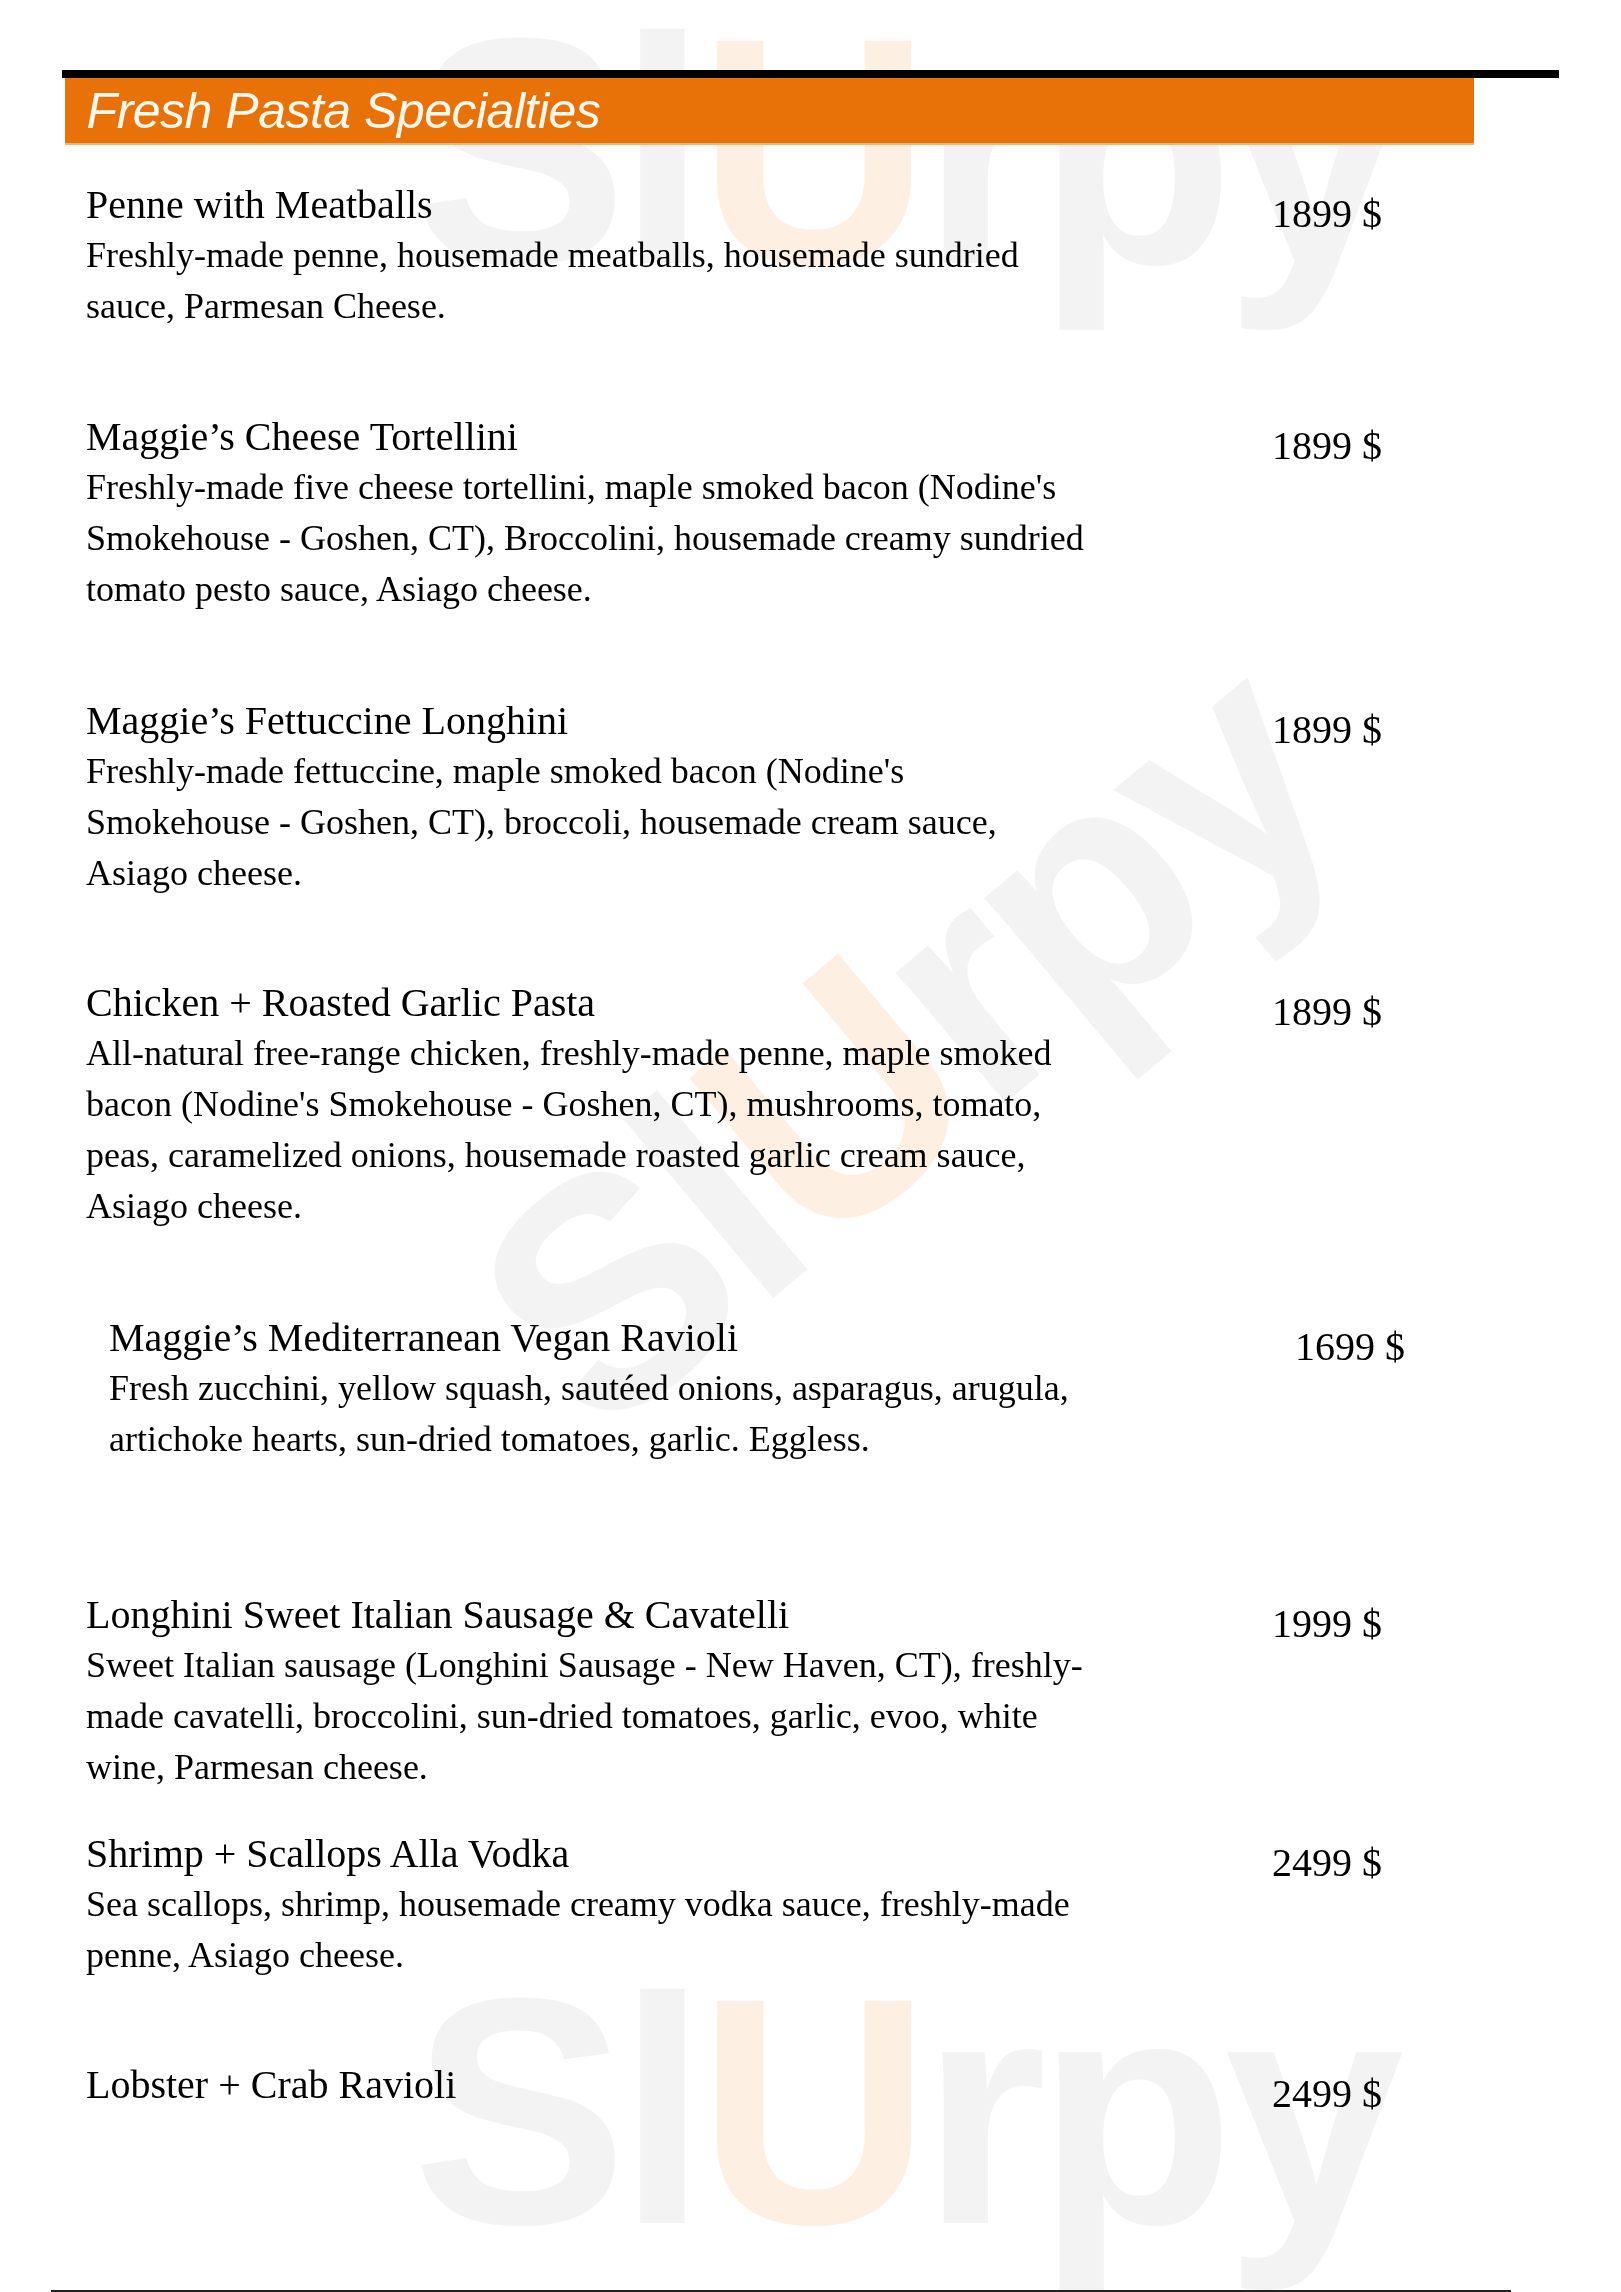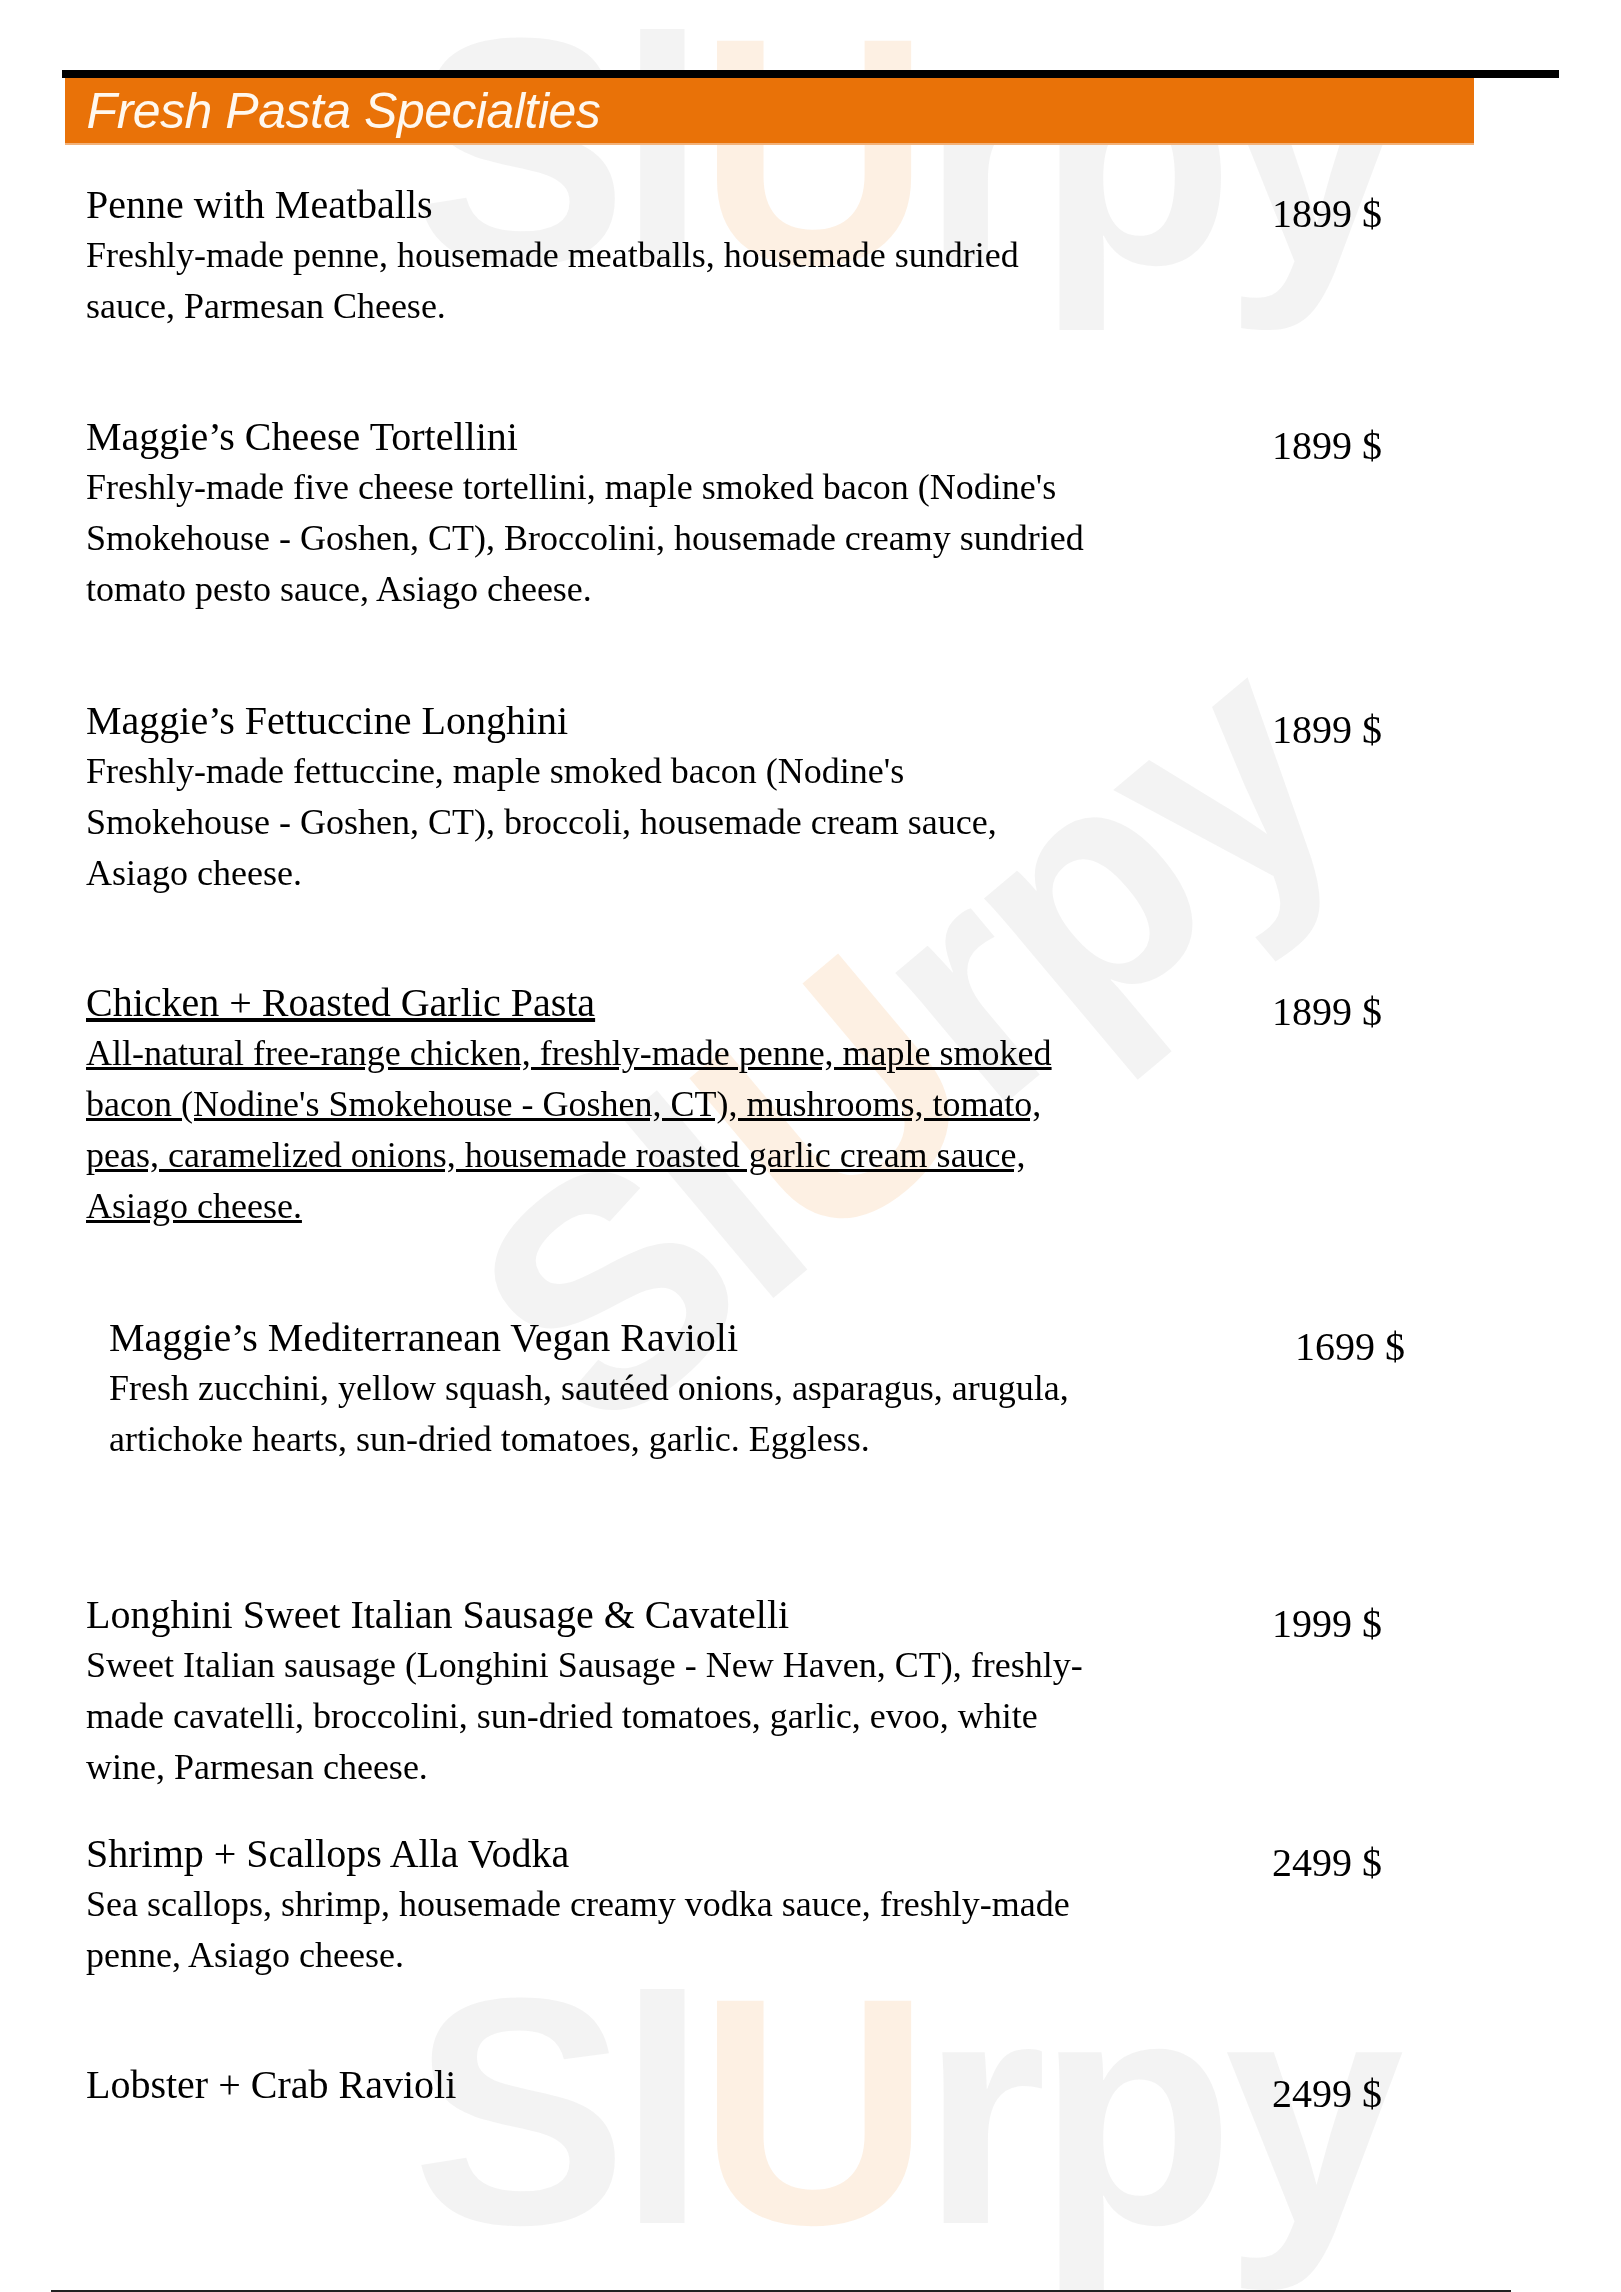--- a/index.html
+++ b/index.html
@@ -50,21 +50,21 @@
 </div>
 
 <div class="item" style="top:695px;">
   <div class="item-title">Maggie’s Fettuccine Longhini</div>
   <div class="item-price">1899 $</div>
   <div class="item-desc">Freshly-made fettuccine, maple smoked bacon (Nodine's
 Smokehouse - Goshen, CT), broccoli, housemade cream sauce,
 Asiago cheese.</div>
 </div>
 
-<div class="item" style="top:977px;text-decoration:underline;">
+<div class="item" style="top:977px;">
   <div class="item-title">Chicken + Roasted Garlic Pasta</div>
   <div class="item-price">1899 $</div>
   <div class="item-desc">All-natural free-range chicken, freshly-made penne, maple smoked
 bacon (Nodine's Smokehouse - Goshen, CT), mushrooms, tomato,
 peas, caramelized onions, housemade roasted garlic cream sauce,
 Asiago cheese.</div>
 </div>
 
 <div class="item" style="top:1312px;margin-left:23px;">
   <div class="item-title">Maggie’s Mediterranean Vegan Ravioli</div>

